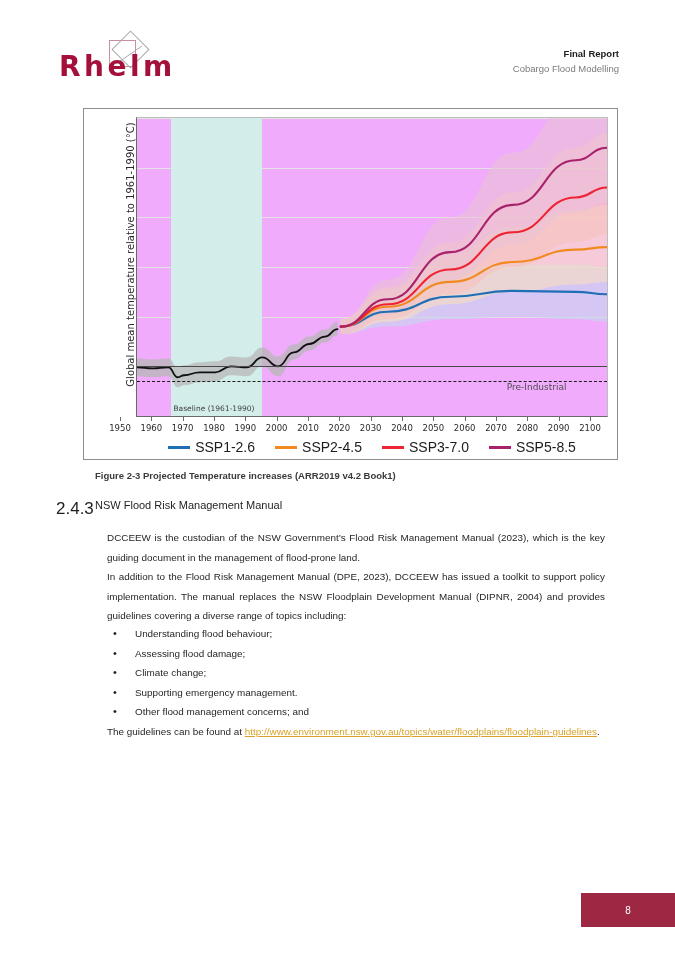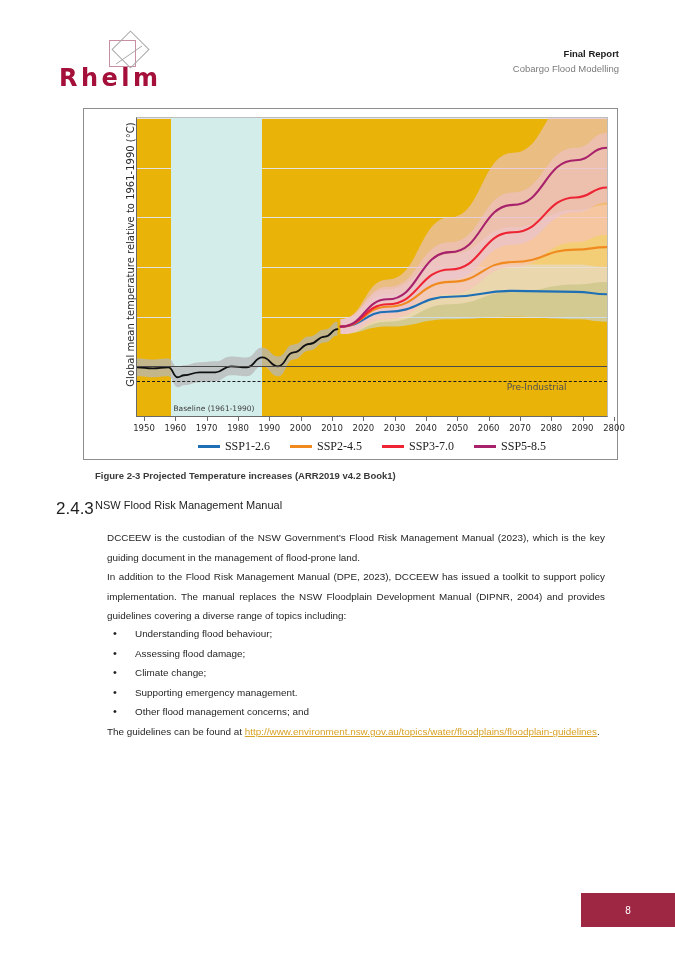--- a/index.html
+++ b/index.html
@@ -25,23 +25,23 @@
     width: 675px;
     height: 100px;
   }
   .logo {
     position: absolute;
     left: 59px; top: 40px;
     width: 140px; height: 48px;
   }
   .logo-word {
     position: absolute;
-    left: 0; top: 24px;
+    left: 0; top: 10px;
     font-family: "DejaVu Sans", sans-serif;
-    font-size: 24px;
+    font-size: 28px;
     font-weight: bold;
     color: #a4103a;
     letter-spacing: 3.5px;
     z-index: 3;
   }
   .logo-sq {
     position: absolute;
     box-sizing: border-box;
     z-index: 2;
   }
@@ -109,21 +109,21 @@
   .plot {
     position: absolute;
     left: 52px; top: 8px;
     width: 472px; height: 300px;
     border-left: 1px solid #6a6a6a;
     border-right: 1px solid #bdbdbd;
     border-top: 1px solid #bdbdbd;
     border-bottom: 1px solid #6a6a6a;
     box-sizing: border-box;
     overflow: hidden;
-    background: #eab308;
+    background: #f0abfc;
   }
   .gridline {
     position: absolute;
     left: 0; width: 100%;
     height: 1px;
     background: #e2e2e2;
   }
   .ytick-wrap { position: absolute; left: 0; width: 100%; height: 0; }
   .ytick-mark {
     position: absolute; left: -3px; top: 0;
@@ -138,21 +138,21 @@
     position: absolute;
     top: 6px; left: 0;
     transform: translateX(-50%);
     font-size: 8.5px;
     color: #2b2b2b;
     font-family: "DejaVu Sans", sans-serif;
     white-space: nowrap;
   }
   .xaxis-labels {
     position: absolute;
-    left: 60px; top: 308px;
+    left: 36px; top: 308px;
     width: 472px; height: 20px;
   }
   .baseline-band {
     position: absolute;
     top: 0; bottom: 0;
     background: #d3eeea;
   }
   .zero-line {
     position: absolute;
     left: 0; width: 100%; height: 1px;
@@ -189,23 +189,23 @@
   .legend-item {
     display: flex;
     align-items: center;
     gap: 5px;
   }
   .legend-swatch {
     width: 22px; height: 3px;
     display: inline-block;
   }
   .legend-text {
-    font-size: 12px;
+    font-size: 14px;
     color: #1d1d1d;
-    font-family: Liberation Serif, serif;
+    font-family: Liberation Sans, sans-serif;
   }
 
   .fig-caption {
     position: absolute;
     left: 95px; top: 470px;
     font-size: 9.5px;
     font-weight: bold;
     color: #3a3a3a;
   }
 
@@ -409,21 +409,21 @@
           <div class="xtick-wrap" style="left: 407.333px; top: 0px;">
             <div class="xtick-mark"></div>
             <div class="xtick-label">2080</div>
           </div>
           <div class="xtick-wrap" style="left: 438.667px; top: 0px;">
             <div class="xtick-mark"></div>
             <div class="xtick-label">2090</div>
           </div>
           <div class="xtick-wrap" style="left: 470px; top: 0px;">
             <div class="xtick-mark"></div>
-            <div class="xtick-label">2800</div>
+            <div class="xtick-label">2100</div>
           </div>
         </div>
       <div class="legend" id="legend">
           <div class="legend-item">
             <span class="legend-swatch" style="background: rgb(31, 111, 181);"></span>
             <span class="legend-text">SSP1-2.6</span>
           </div>
           <div class="legend-item">
             <span class="legend-swatch" style="background: rgb(240, 138, 30);"></span>
             <span class="legend-text">SSP2-4.5</span>

